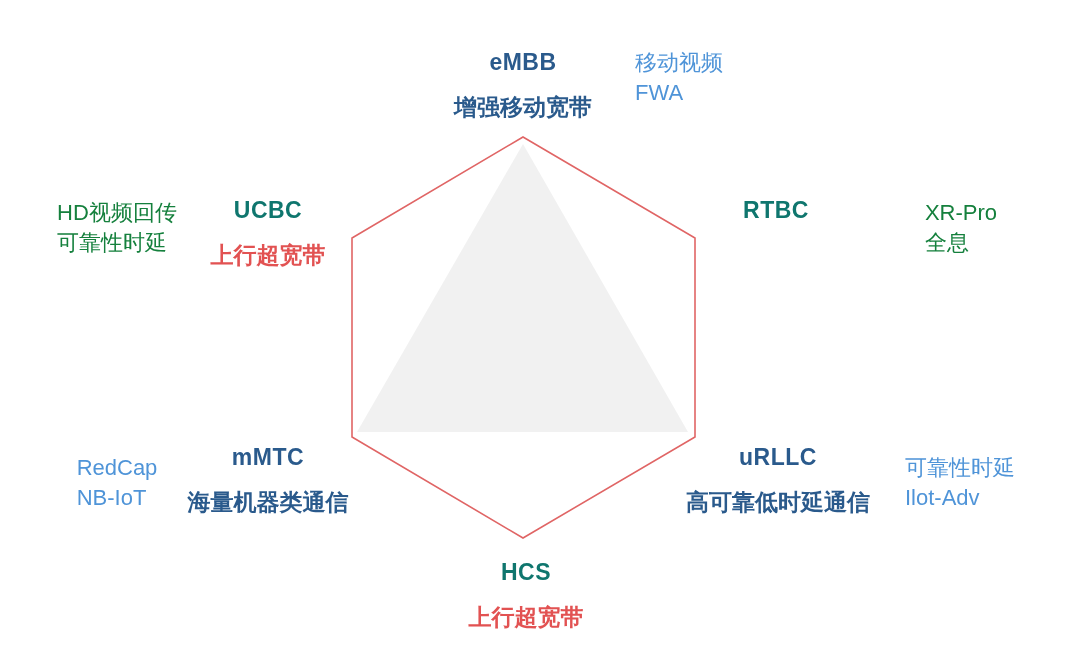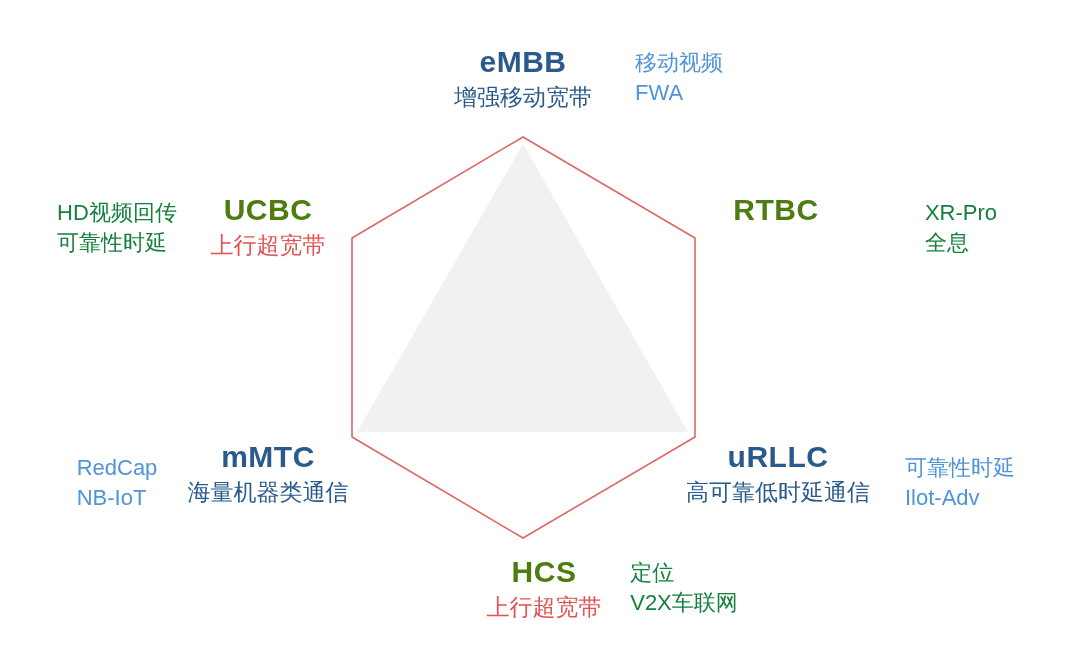--- a/index.html
+++ b/index.html
@@ -25,34 +25,34 @@
   .triangle { fill: #f1f1f1; stroke: none; }
   .hexagon  { fill: none; stroke: #e06565; stroke-width: 1.6; stroke-linejoin: miter; }
 
   .node {
     position: absolute;
     transform: translateX(-50%);
     text-align: center;
     white-space: nowrap;
   }
   .node .abbr {
-    font-size: 30px;
+    font-size: 23px;
     font-weight: 700;
     line-height: 34px;
     letter-spacing: 0.5px;
   }
   .node .cname {
     font-size: 23px;
-    font-weight: 400;
+    font-weight: 700;
     line-height: 30px;
-    margin-top: 3px;
+    margin-top: 13px;
   }
   .node.blue .abbr,
   .node.blue .cname { color: #2a5a8c; }
-  .node.red .abbr   { color: #4d7c0f; }
+  .node.red .abbr   { color: #0f766e; }
   .node.red .cname  { color: #e25252; }
 
   .kw {
     position: absolute;
     transform: translateX(-50%);
     text-align: left;
     white-space: nowrap;
     font-size: 22px;
     line-height: 30px;
     font-weight: 400;
@@ -107,22 +107,18 @@
 
   <div class="node blue" style="left:778px; top:440px;">
     <div class="abbr">uRLLC</div>
     <div class="cname">高可靠低时延通信</div>
   </div>
   <div class="kw lightblue" style="left:960px; top:453px;">
     <div>可靠性时延</div>
     <div>Ilot-Adv</div>
   </div>
 
-  <div class="node red" style="left:544px; top:555px;">
+  <div class="node red" style="left:526px; top:555px;">
     <div class="abbr">HCS</div>
     <div class="cname">上行超宽带</div>
-  </div>
-  <div class="kw orange" style="left:684px; top:558px;">
-    <div>定位</div>
-    <div>V2X车联网</div>
   </div>
 
 </div>
 
 </body></html>

